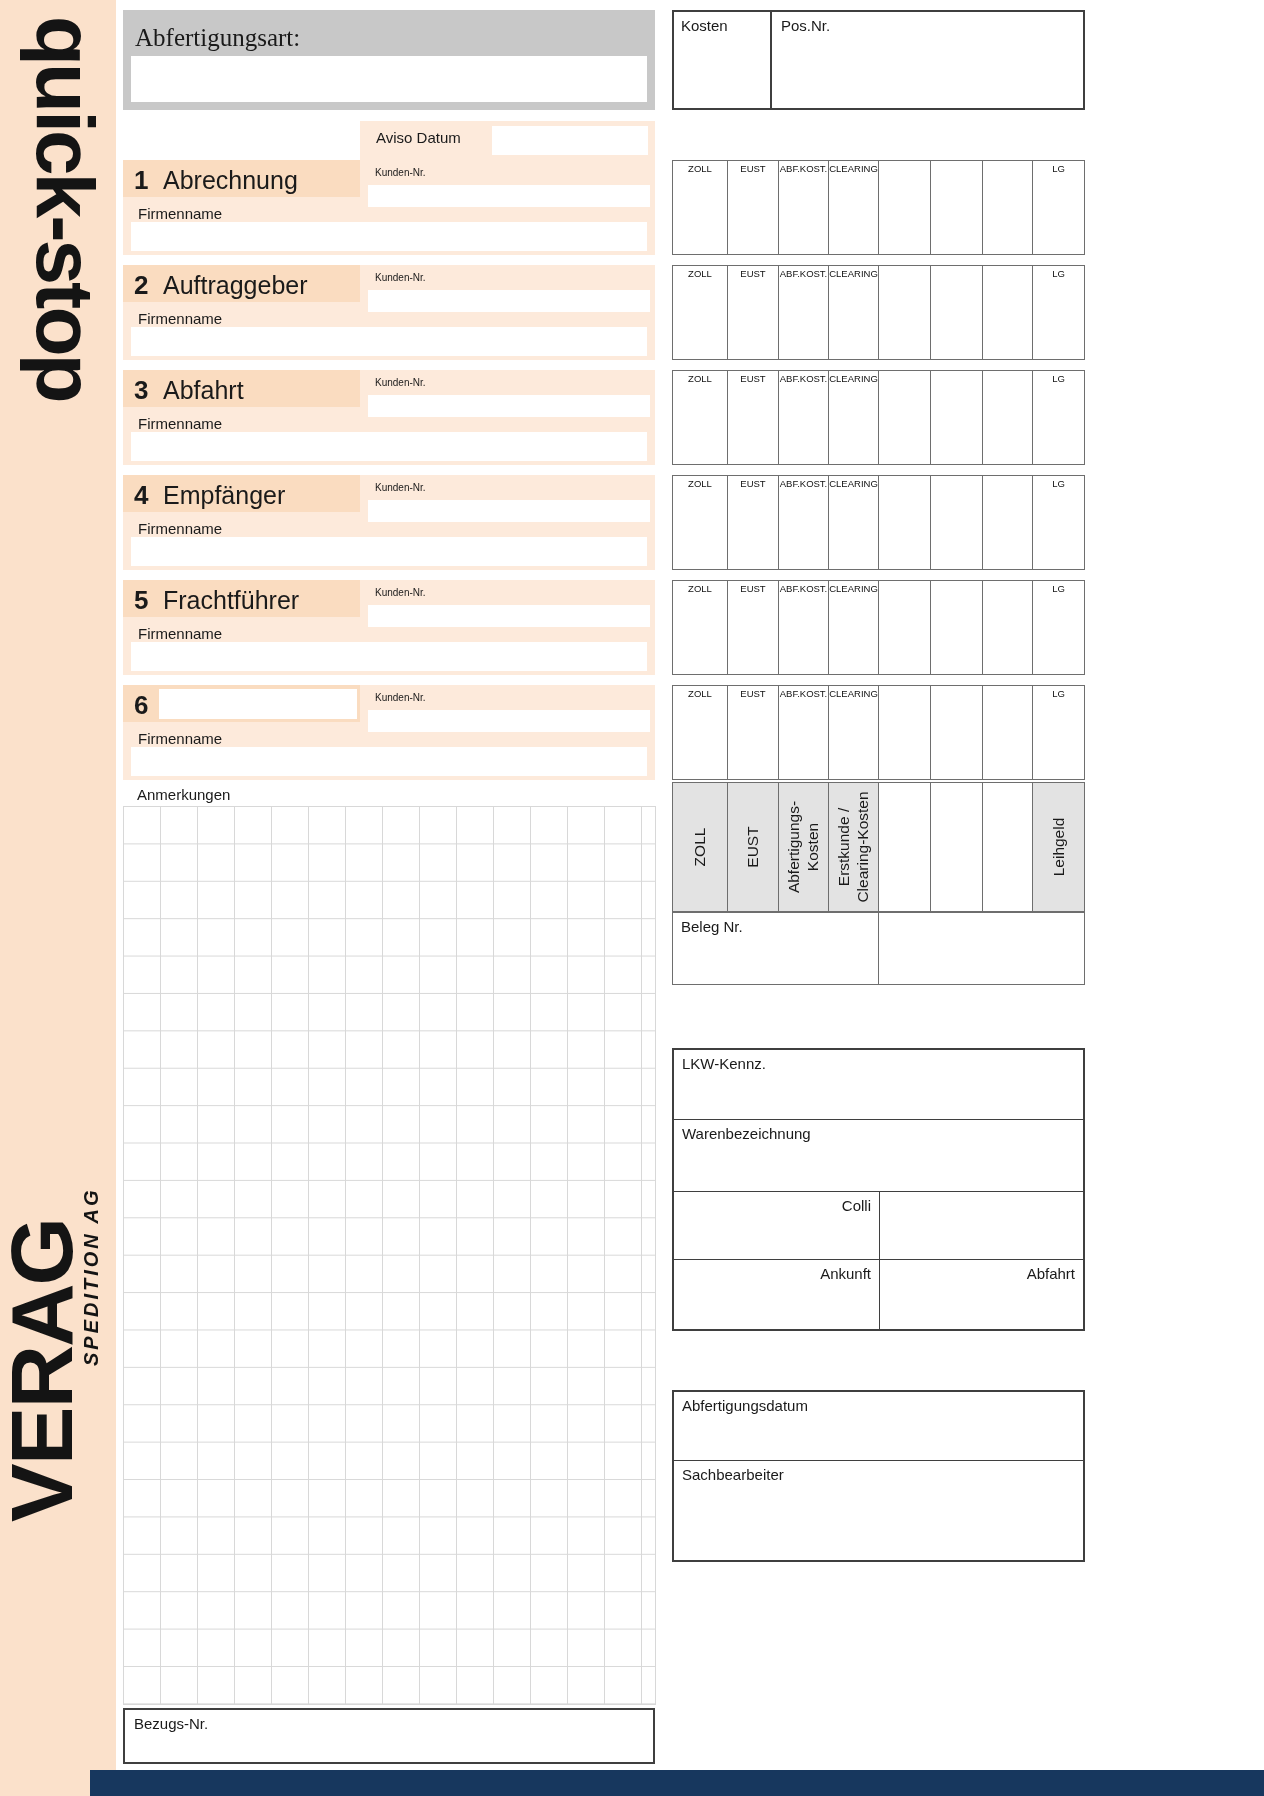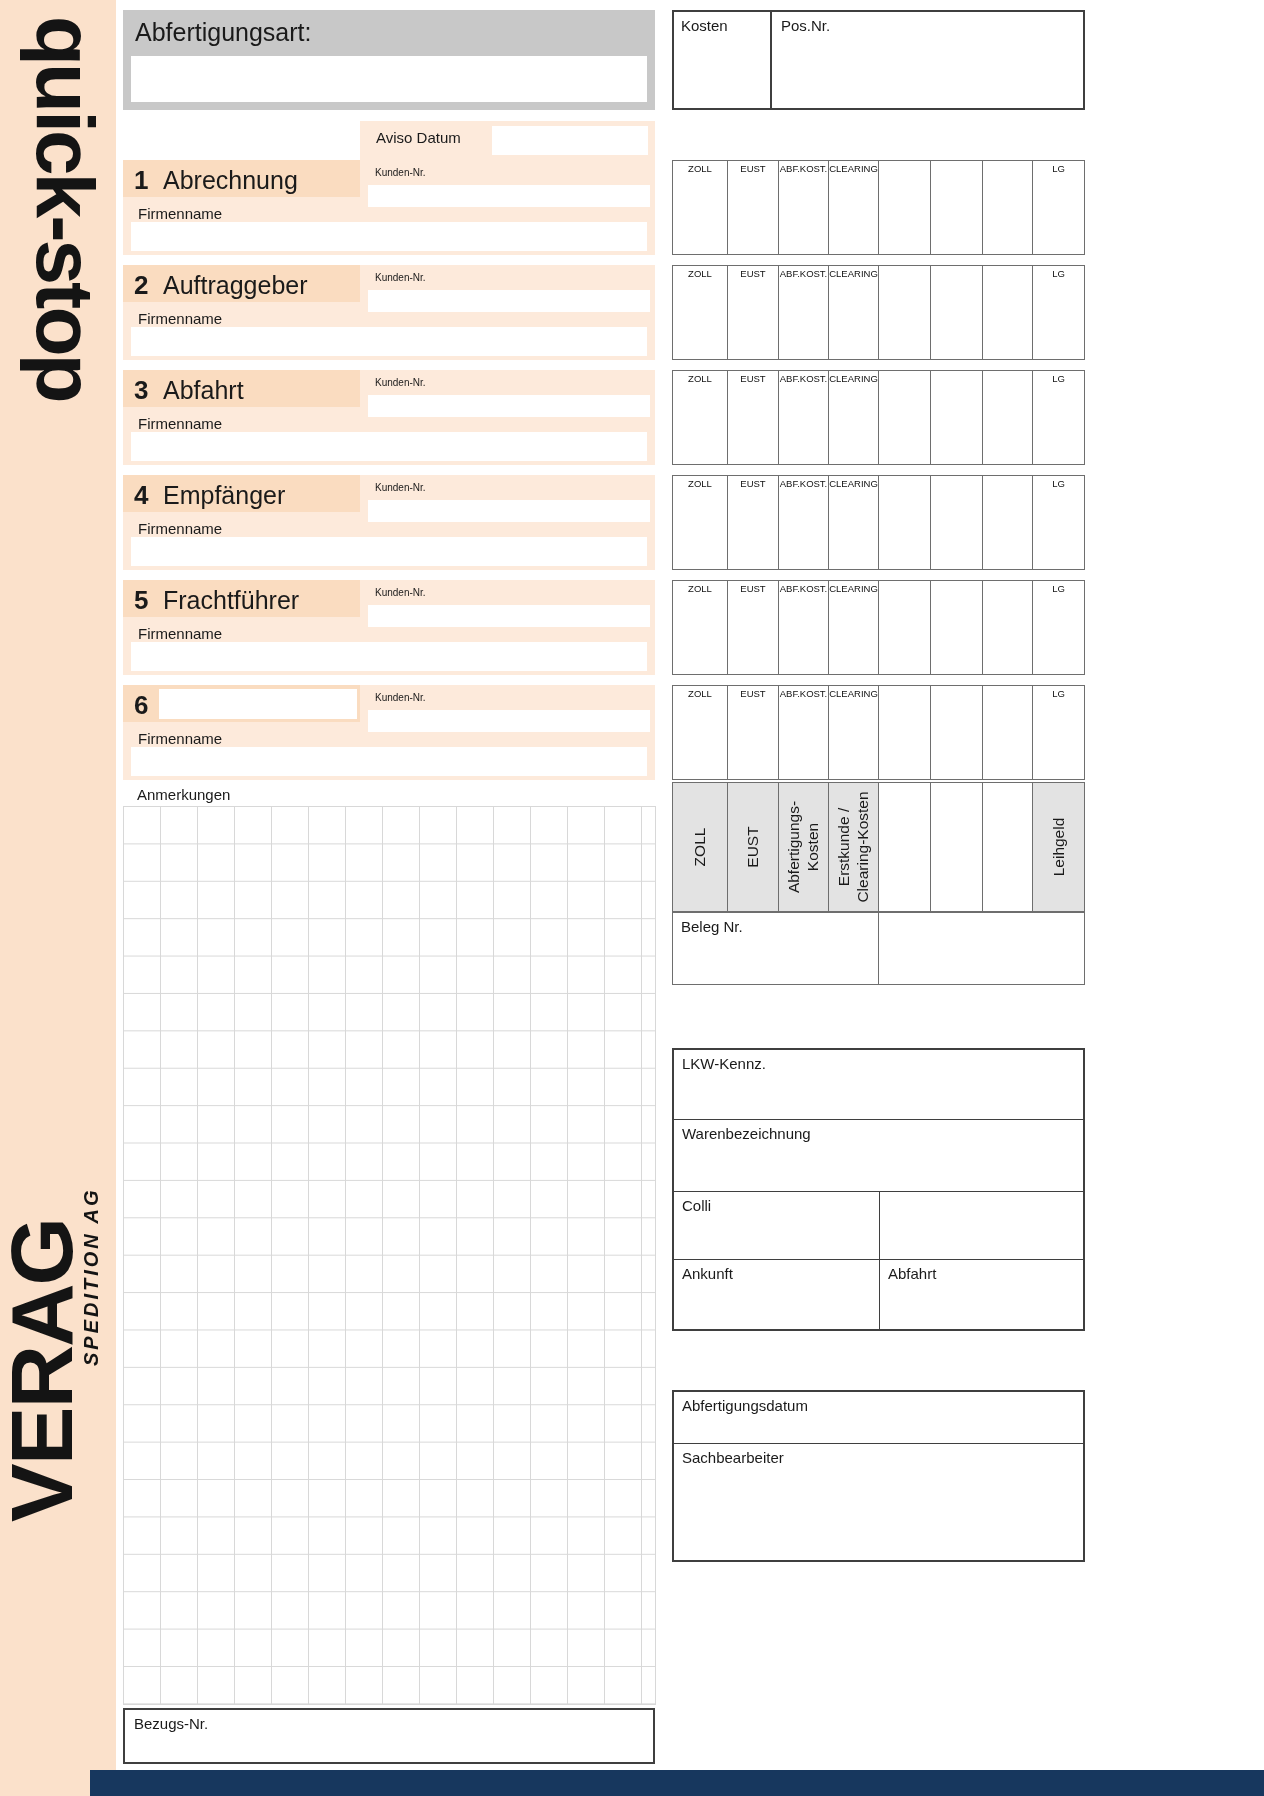--- a/index.html
+++ b/index.html
@@ -11,21 +11,21 @@
   .logo-quickstop{position:absolute;left:24px;top:16px;writing-mode:vertical-rl;
                   font-size:82px;font-weight:bold;letter-spacing:-3px;color:#141414;line-height:1;}
   .verag{position:absolute;left:2px;top:1522px;transform:rotate(-90deg);transform-origin:left top;
          font-size:88px;font-weight:bold;letter-spacing:-2px;color:#141414;line-height:.9;white-space:nowrap;}
   .spedition{position:absolute;left:80px;top:1366px;transform:rotate(-90deg);transform-origin:left top;
              font-size:20px;font-weight:bold;font-style:italic;letter-spacing:3px;white-space:nowrap;color:#141414;}
   .bottombar{position:absolute;left:90px;top:1770px;width:1174px;height:26px;background:var(--navy,#17375e);}
 
   
   .abf-box{position:absolute;left:123px;top:10px;width:532px;height:100px;background:var(--gray_box,#c8c8c8);}
-  .abf-label{position:absolute;left:12px;top:8px;font-size:25px;}
+  .abf-label{position:absolute;left:12px;top:14px;font-size:25px;font-family:Liberation Serif, serif;}
   .abf-input{position:absolute;left:8px;top:46px;width:516px;height:46px;background:#fff;}
 
   .filiale-box{position:absolute;left:672px;top:10px;width:413px;height:100px;border:2px solid #3f3f3f;
                box-sizing:border-box;background:#fff;display:flex;}
   .filiale-cell{width:98px;border-right:2px solid #3f3f3f;box-sizing:border-box;padding:5px 7px;font-size:15px;}
   .posnr-cell{flex:1;padding:5px 9px;font-size:15px;}
 
   .aviso-band{position:absolute;left:360px;top:121px;width:295px;height:39px;background:var(--peach_bg,#fdeadb);}
   .aviso-label{position:absolute;left:16px;top:8px;font-size:15px;}
   .aviso-input{position:absolute;left:132px;top:5px;width:156px;height:29px;background:#fff;}
@@ -75,21 +75,21 @@
   .bezug-box{position:absolute;left:123px;top:1708px;width:532px;height:56px;border:2px solid #3f3f3f;
              box-sizing:border-box;padding:5px 9px;font-size:15px;background:#fff;}
 
   
   .infobox{position:absolute;left:672px;width:413px;border:2px solid #3f3f3f;box-sizing:border-box;background:#fff;}
   .infobox-1{top:1048px;height:283px;}
   .infobox-2{top:1390px;height:172px;}
   .info-row{box-sizing:border-box;border-bottom:1.5px solid #3f3f3f;padding:5px 8px;font-size:15px;position:relative;}
   .info-row.nolabelpad{padding:0;}
   .info-row.last{border-bottom:none;}
-  .info-split{display:flex;}
+  .info-split{display:flex;text-align:right;}
   .info-split .cellL{width:206px;box-sizing:border-box;padding:5px 8px;border-right:1.5px solid #3f3f3f;}
   .info-split .cellR{flex:1;padding:5px 8px;box-sizing:border-box;}
 </style>
 </head>
 <body>
 
 <div class="page">
 
   <div class="sidebar"></div>
   <div class="logo-quickstop">quick-stop</div>
@@ -394,21 +394,21 @@
       <div class="cellL">
         <span>Ankunft</span>
       </div>
       <div class="cellR">
         <span>Abfahrt</span>
       </div>
     </div>
   </div>
 
   <div class="infobox infobox-2">
-    <div class="info-row" style="height:52px">
+    <div class="info-row" style="height:69px">
       <span>Abfertigungsdatum</span>
     </div>
     <div class="info-row last" style="height:102px">
       <span>Sachbearbeiter</span>
     </div>
   </div>
 
 </div>
 
 </body></html>

